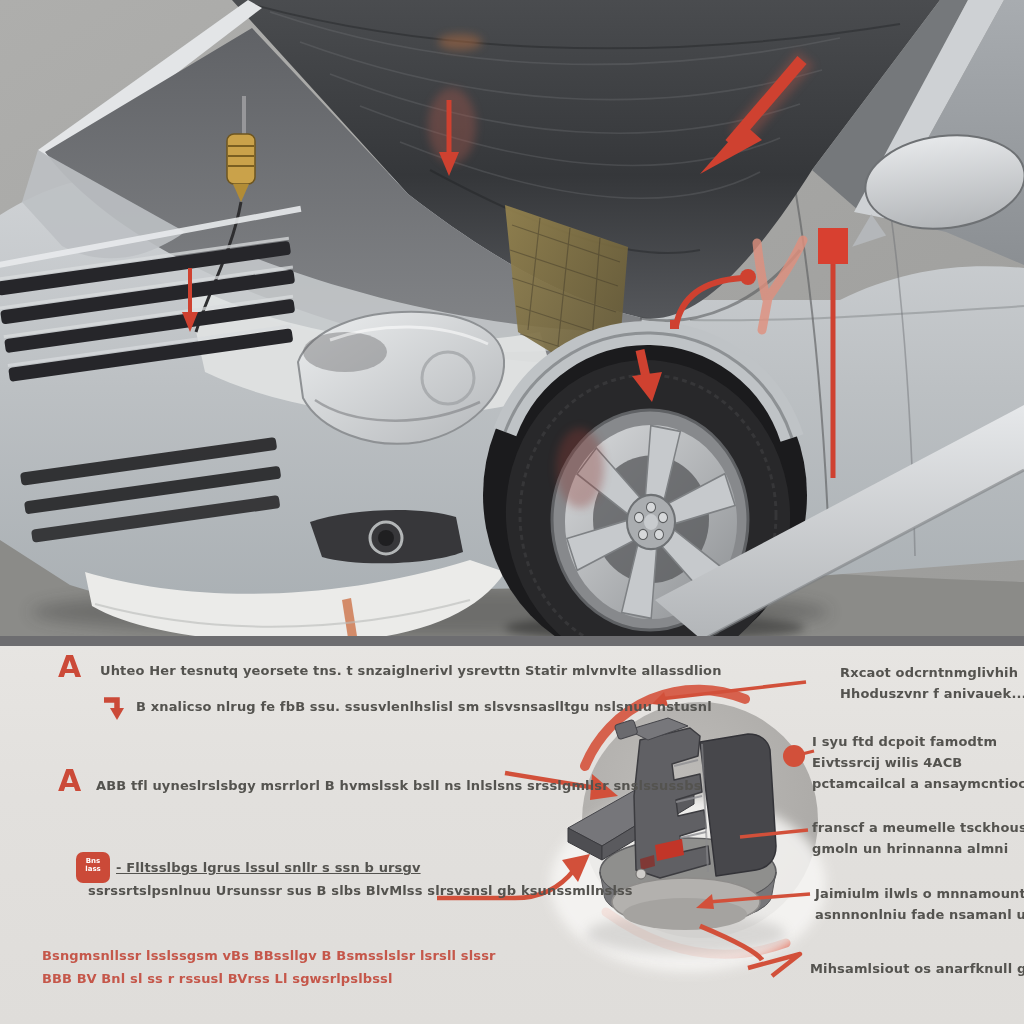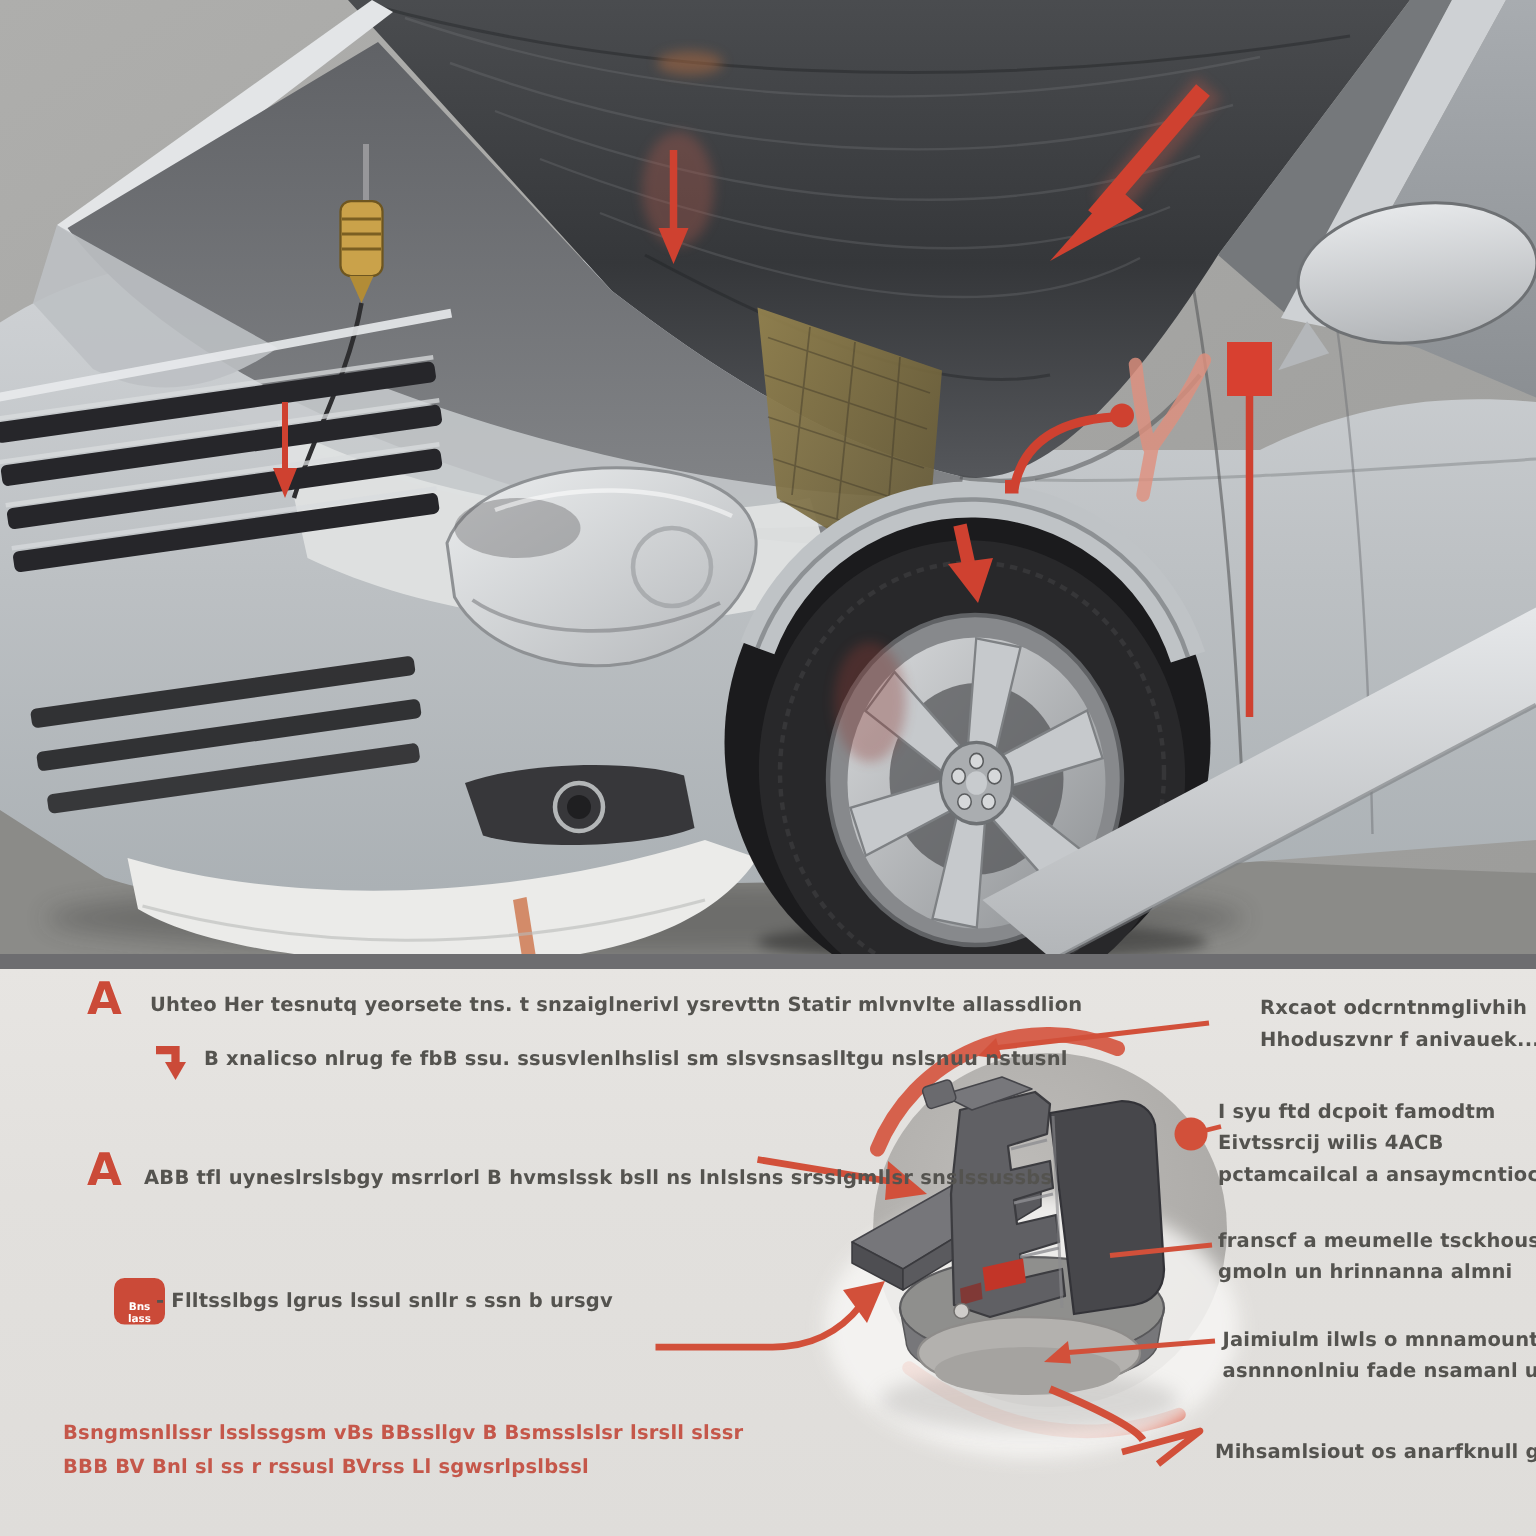--- a/index.html
+++ b/index.html
@@ -8,26 +8,26 @@
   #car-scene{position:absolute;left:0;top:0;}
   #panel{position:absolute;left:0;top:646px;width:1024px;height:378px;
          background:linear-gradient(#e7e5e2,#e2e0dd 40%,#dfddda);}
   #panel-art{position:absolute;left:0;top:0;}
   .t{position:absolute;font:700 13px/21px "DejaVu Sans",sans-serif;color:#54534f;
      letter-spacing:.15px;filter:blur(.45px);white-space:nowrap;z-index:3;}
   .t div{height:21px;}
   .lh23 div{height:23px;line-height:23px;}
   .red-t{color:#c5574a;}
   .indent6{margin-left:6px;}
-  .indent28{margin-left:16px;}
+  .indent28{margin-left:28px;text-decoration:underline;}
   .mA{position:absolute;font:800 30px/30px "DejaVu Sans",sans-serif;color:#cb4a38;
       filter:blur(.35px);z-index:3;text-shadow:0 0 1px rgba(255,255,255,.55);}
   .badge{position:absolute;width:34px;height:31px;background:#cb4a38;border-radius:7px;
          color:#fff;font:700 7px/8px "DejaVu Sans",sans-serif;text-align:center;
-         padding-top:15px;box-sizing:border-box;filter:blur(.35px);z-index:3;}
+         padding-top:5px;box-sizing:border-box;filter:blur(.35px);z-index:3;}
   .mini-icon{position:absolute;z-index:3;}
 </style>
 </head>
 <body>
 
 <div id="stage">
 
 <svg id="car-scene" width="1024" height="646" viewBox="0 0 1024 646">
   <defs>
     <linearGradient id="gWall" x1="0" y1="0" x2="1" y2="1">
@@ -359,20 +359,21 @@
   <div class="t lh23" style="left:96px;top:128px;">
     <div>ABB tfl uyneslrslsbgy msrrlorl B hvmslssk bsll ns lnlslsns srsslgmllsr snslssussbs</div>
   </div>
 
   <div class="badge" style="left:76px;top:206px;">
     <div>Bns</div>
     <div>lass</div>
   </div>
   <div class="t lh23" style="left:88px;top:210px;">
     <div class="indent28">- Flltsslbgs lgrus lssul snllr s ssn b ursgv</div>
+    <div>ssrssrtslpsnlnuu Ursunssr sus B slbs  BlvMlss slrsvsnsl gb ksunssmllnslss</div>
   </div>
 
   <div class="t red-t lh23" style="left:42px;top:298px;">
     <div>Bsngmsnllssr lsslssgsm vBs BBssllgv B Bsmsslslsr lsrsll slssr</div>
     <div>BBB BV Bnl sl ss r rssusl BVrss Ll sgwsrlpslbssl</div>
   </div>
 
   <div class="t" style="left:840px;top:16px;">
     <div>Rxcaot odcrntnmglivhih</div>
     <div>Hhoduszvnr f anivauek...</div>

